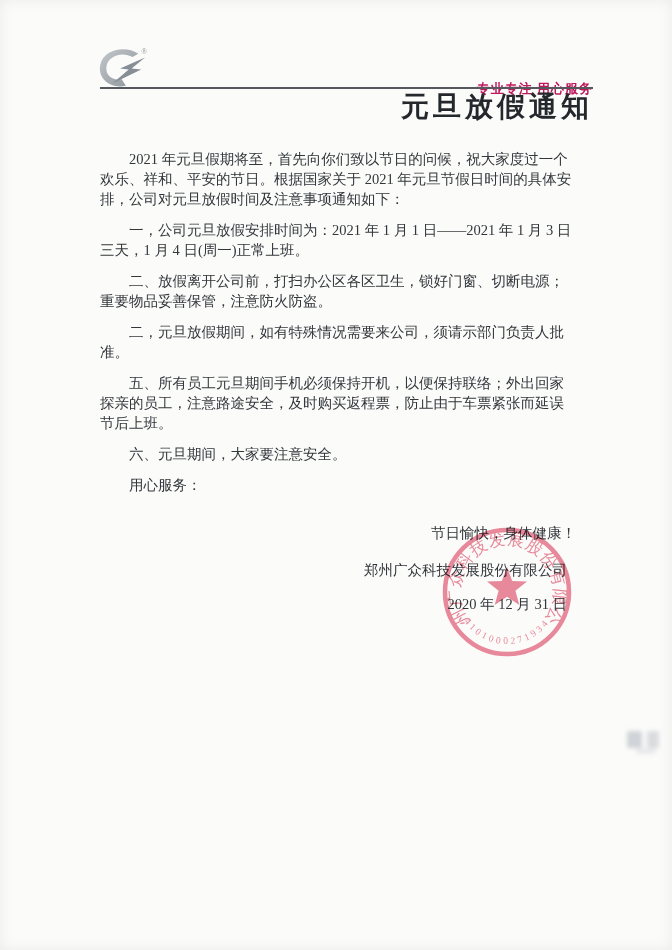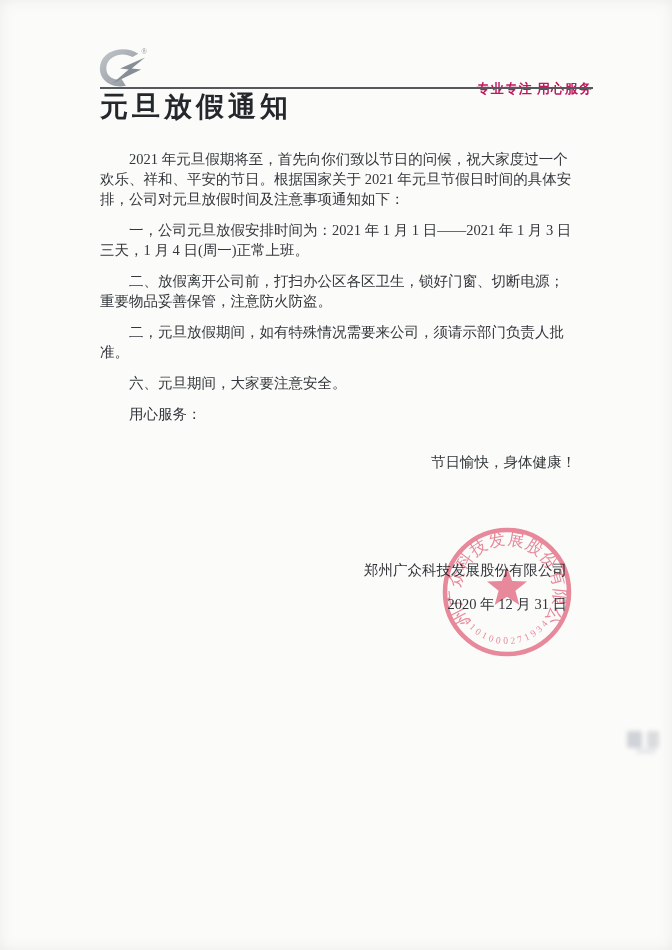--- a/index.html
+++ b/index.html
@@ -19,21 +19,21 @@
     position:absolute;right:79px;top:80px;
     font-family:"Liberation Serif","DejaVu Serif",serif;
     font-weight:700;font-size:13px;letter-spacing:1px;color:#be185d;
   }
   .header-rule{
     position:absolute;left:100px;top:87px;width:493px;height:2px;
     background:#55595d;
   }
   .doc-title{
     position:absolute;left:100px;top:90px;width:493px;
-    text-align:left;font-size:28px;font-weight:700;color:#24282c;
+    text-align:right;font-size:28px;font-weight:700;color:#24282c;
     letter-spacing:4px;line-height:34px;
   }
   
   .body-text{
     position:absolute;left:100px;top:138px;width:478px;
     font-size:14.5px;line-height:20px;color:#33373b;
   }
   .body-text p{margin:11px 0 0 0;text-indent:2em;}
   .body-text p.salutation{margin:0;text-indent:0;}
   .body-text p.wish{text-indent:2em;}
@@ -75,20 +75,21 @@
   <div class="tagline">专业专注 用心服务</div>
   <div class="header-rule"></div>
 
   <div class="doc-title">元旦放假通知</div>
 
   <div class="body-text">
     <p>2021 年元旦假期将至，首先向你们致以节日的问候，祝大家度过一个欢乐、祥和、平安的节日。根据国家关于 2021 年元旦节假日时间的具体安排，公司对元旦放假时间及注意事项通知如下：</p>
     <p>一，公司元旦放假安排时间为：2021 年 1 月 1 日——2021 年 1 月 3 日三天，1 月 4 日(周一)正常上班。</p>
     <p>二、放假离开公司前，打扫办公区各区卫生，锁好门窗、切断电源；重要物品妥善保管，注意防火防盗。</p>
     <p>二，元旦放假期间，如有特殊情况需要来公司，须请示部门负责人批准。</p>
+    <p>五、所有员工元旦期间手机必须保持开机，以便保持联络；外出回家探亲的员工，注意路途安全，及时购买返程票，防止由于车票紧张而延误节后上班。</p>
     <p>六、元旦期间，大家要注意安全。</p>
     <p class="wish">用心服务：</p>
     <p class="closing">节日愉快，身体健康！</p>
   </div>
 
   <div class="signature">
     <div class="sig-company">郑州广众科技发展股份有限公司</div>
     <div class="sig-date">2020 年 12 月 31 日</div>
   </div>
 

